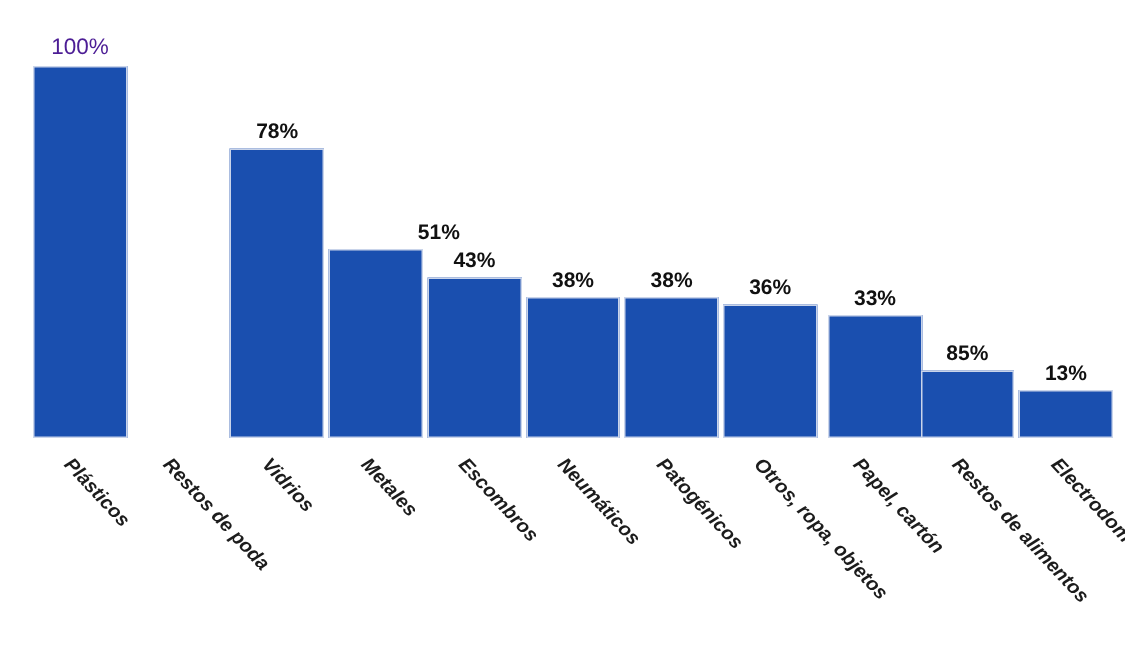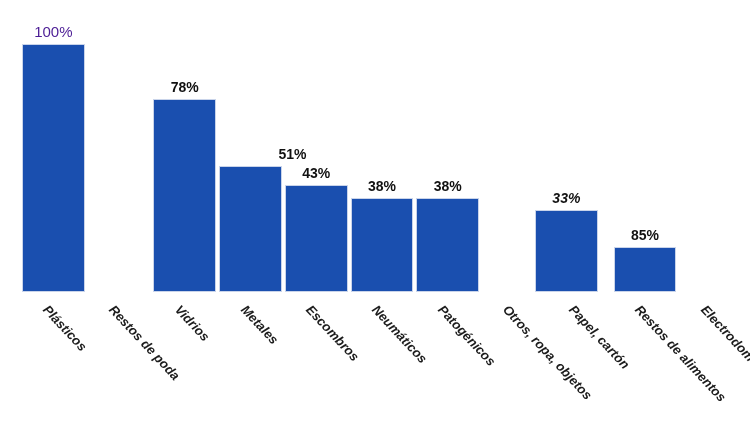--- a/index.html
+++ b/index.html
@@ -105,27 +105,35 @@
         <div class="bar-value" style="bottom: 110.64px;">43%</div>
       </div>
       <div class="bar-slot" style="left: 328.636px; width: 62.7273px;">
         <div class="bar" title="Neumáticos 38%" style="height: 94.24px; background: rgb(26, 79, 175); border-color: rgb(201, 212, 234);"></div>
         <div class="bar-value" style="bottom: 98.24px;">38%</div>
       </div>
       <div class="bar-slot" style="left: 394.364px; width: 62.7273px;">
         <div class="bar" title="Patogénicos 38%" style="height: 94.24px; background: rgb(26, 79, 175); border-color: rgb(201, 212, 234);"></div>
         <div class="bar-value" style="bottom: 98.24px;">38%</div>
       </div>
-      <div class="bar-slot" style="left: 513px; width: 62.7273px; font-style: italic;">
+      <div class="bar-slot" style="left: 460.091px; width: 62.7273px;">
+        <div class="bar" title="Otros, ropa, objetos 36%" style="height: 89.28px; background: rgb(26, 79, 175); border-color: rgb(201, 212, 234);"></div>
+        <div class="bar-value" style="bottom: 93.28px;">36%</div>
+      </div>
+      <div class="bar-slot" style="left: 530px; width: 62.7273px;">
         <div class="bar" title="Papel, cartón 33%" style="height: 81.84px; background: rgb(26, 79, 175); border-color: rgb(201, 212, 234);"></div>
         <div class="bar-value" style="bottom: 85.84px;">33%</div>
       </div>
       <div class="bar-slot" style="left: 591.545px; width: 62.7273px;">
         <div class="bar" title="Restos de alimentos 18%" style="height: 44.64px; background: rgb(26, 79, 175); border-color: rgb(201, 212, 234);"></div>
         <div class="bar-value" style="bottom: 48.64px;">85%</div>
+      </div>
+      <div class="bar-slot" style="left: 657.273px; width: 62.7273px;">
+        <div class="bar" title="Electrodomésticos 13%" style="height: 32.24px; background: rgb(26, 79, 175); border-color: rgb(201, 212, 234);"></div>
+        <div class="bar-value" style="bottom: 36.24px;">13%</div>
       </div>
     </div>
 
   <div id="category-axis">
       <div class="cat-slot" style="left: 0px; width: 62.7273px;">
         <div class="cat-label">Plásticos</div>
       </div>
       <div class="cat-slot" style="left: 65.7273px; width: 62.7273px;">
         <div class="cat-label">Restos de poda</div>
       </div>

